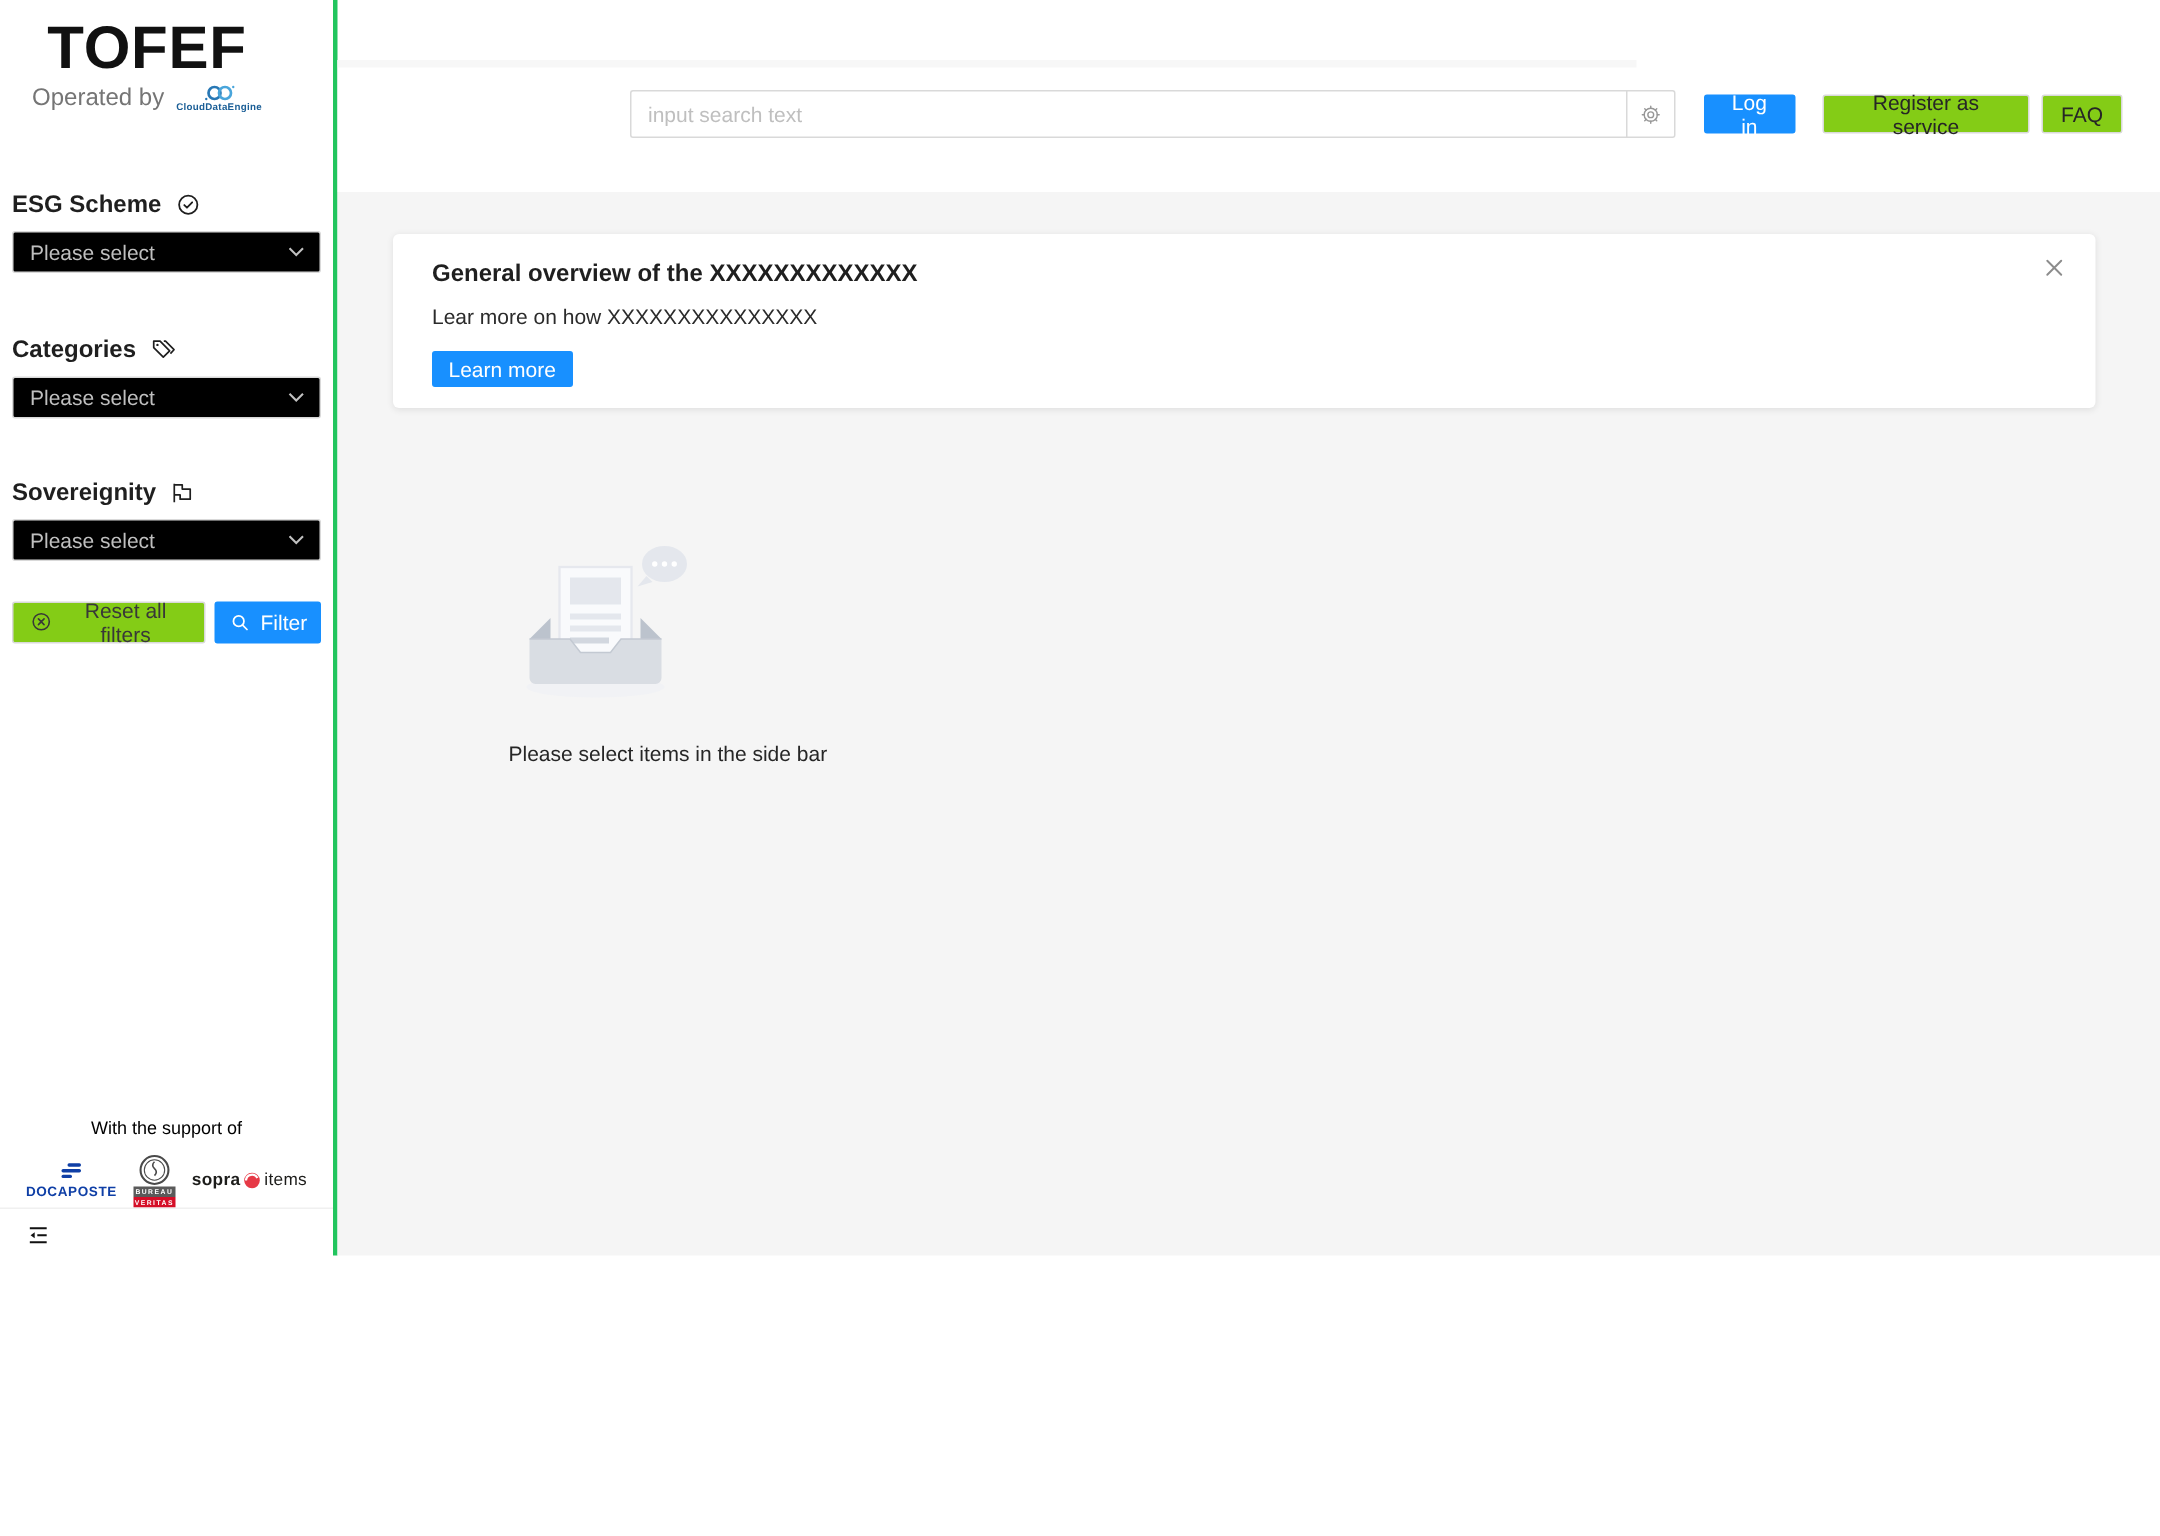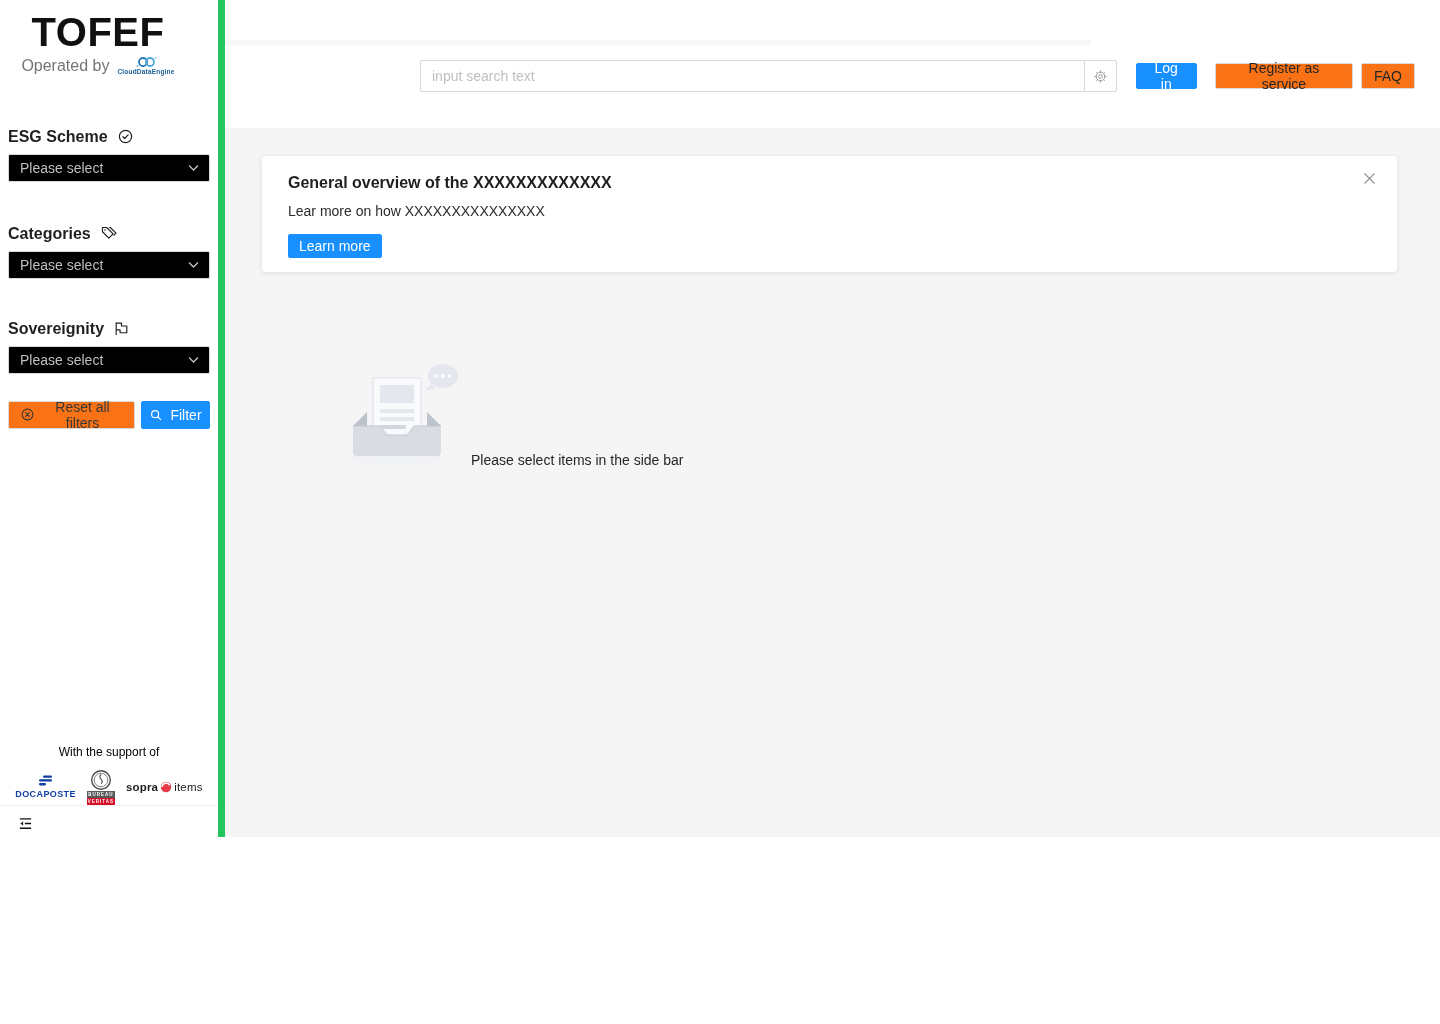--- a/index.html
+++ b/index.html
@@ -3,21 +3,21 @@
 <meta charset="utf-8">
 <style>
   * { box-sizing: border-box; margin: 0; padding: 0; }
   html, body { width: 1440px; height: 1024px; background: #ffffff; }
   body { font-family: "Liberation Sans", sans-serif; color: #262626; }
 
   .app { display: flex; width: 1440px; height: 837px; background: #fff; }
 
   
   .sidebar { position: relative; width: 225px; flex: 0 0 225px; background: #fff;
-             border-right: 7px solid #22c55e; }
+             border-right: 3px solid #22c55e; }
   .logo-block { padding-top: 10px; text-align: center; width: 196px; }
   .logo-title { font-size: 40px; font-weight: 700; color: #111; letter-spacing: 0.5px; line-height: 1.1; }
   .operated-row { display: flex; align-items: center; justify-content: center; gap: 8px; margin-top: 2px; }
   .operated-text { font-size: 16px; color: #757575; }
   .cde-logo { display: flex; flex-direction: column; align-items: center; line-height: 1; }
   .cde-name { font-size: 6.5px; font-weight: 700; color: #1a5e96; letter-spacing: 0.2px; }
 
   .filters { padding: 0 8px; margin-top: 52px; }
   .filter-label-row { display: flex; align-items: center; gap: 9px; margin-bottom: 8px; }
   .filter-label { font-size: 16px; font-weight: 600; color: #1f1f1f; }
@@ -28,21 +28,21 @@
             cursor: pointer; text-align: right; }
   .select-placeholder { font-size: 14px; color: #bfbfbf; }
   .select-arrow { position: absolute; right: 10px; top: 9px; }
   .sel-gap-1 { margin-bottom: 43px; }
   .sel-gap-2 { margin-bottom: 41px; }
   .sel-gap-3 { margin-bottom: 27px; }
 
   .filter-actions { display: flex; gap: 6px; }
   .btn { display: inline-flex; align-items: center; justify-content: center; gap: 7px;
          border-radius: 2px; font-size: 14px; cursor: pointer; border: 1px solid transparent; }
-  .btn-default { background: #f97316; border-color: #d9d9d9; color: #383838; }
+  .btn-default { background: #84cc16; border-color: #d9d9d9; color: #383838; }
   .btn-primary { background: #1890ff; border-color: #1890ff; color: #fff; }
   .reset-btn { height: 28px; padding: 0 11px; }
   .filter-btn { height: 28px; width: 76px; }
 
   .sidebar-footer { position: absolute; left: 0; bottom: 32px; width: 100%; }
   .support-text { text-align: center; font-size: 12px; color: #000000; margin-bottom: 10px; }
   .support-logos { display: flex; align-items: center; justify-content: center; gap: 11px; }
   .docaposte { display: flex; flex-direction: column; align-items: center; gap: 2px; }
   .docaposte-name { font-size: 9px; font-weight: 700; color: #0f3fa6; letter-spacing: 0.4px; }
   .bv { display: flex; flex-direction: column; align-items: center; width: 28px; }
@@ -80,21 +80,21 @@
 
   .alert-card { position: relative; margin: 28px 43px 0 37px; background: #fff;
                 border-radius: 4px; box-shadow: 0 1px 5px rgba(0,0,0,0.09);
                 padding: 18px 26px 14px 26px; }
   .alert-title { font-size: 16px; font-weight: 700; color: #1f1f1f; }
   .alert-desc { font-size: 14px; color: #2b2b2b; margin-top: 11px; }
   .learn-more-btn { margin-top: 15px; height: 24px; padding: 0 10px; font-size: 14px; }
   .alert-close { position: absolute; top: 14px; right: 19px; cursor: pointer; padding: 2px;
                  display: inline-flex; }
 
-  .empty-state { display: flex; flex-direction: row; align-items: flex-end;
+  .empty-state { display: flex; flex-direction: column; align-items: flex-start;
                  margin-top: 88px; padding-left: 114px; }
   .empty-message { margin-top: 26px; font-size: 14px; color: #262626; }
 
   svg { display: block; }
 </style>
 </head>
 <body>
 
 <div class="app">
 

